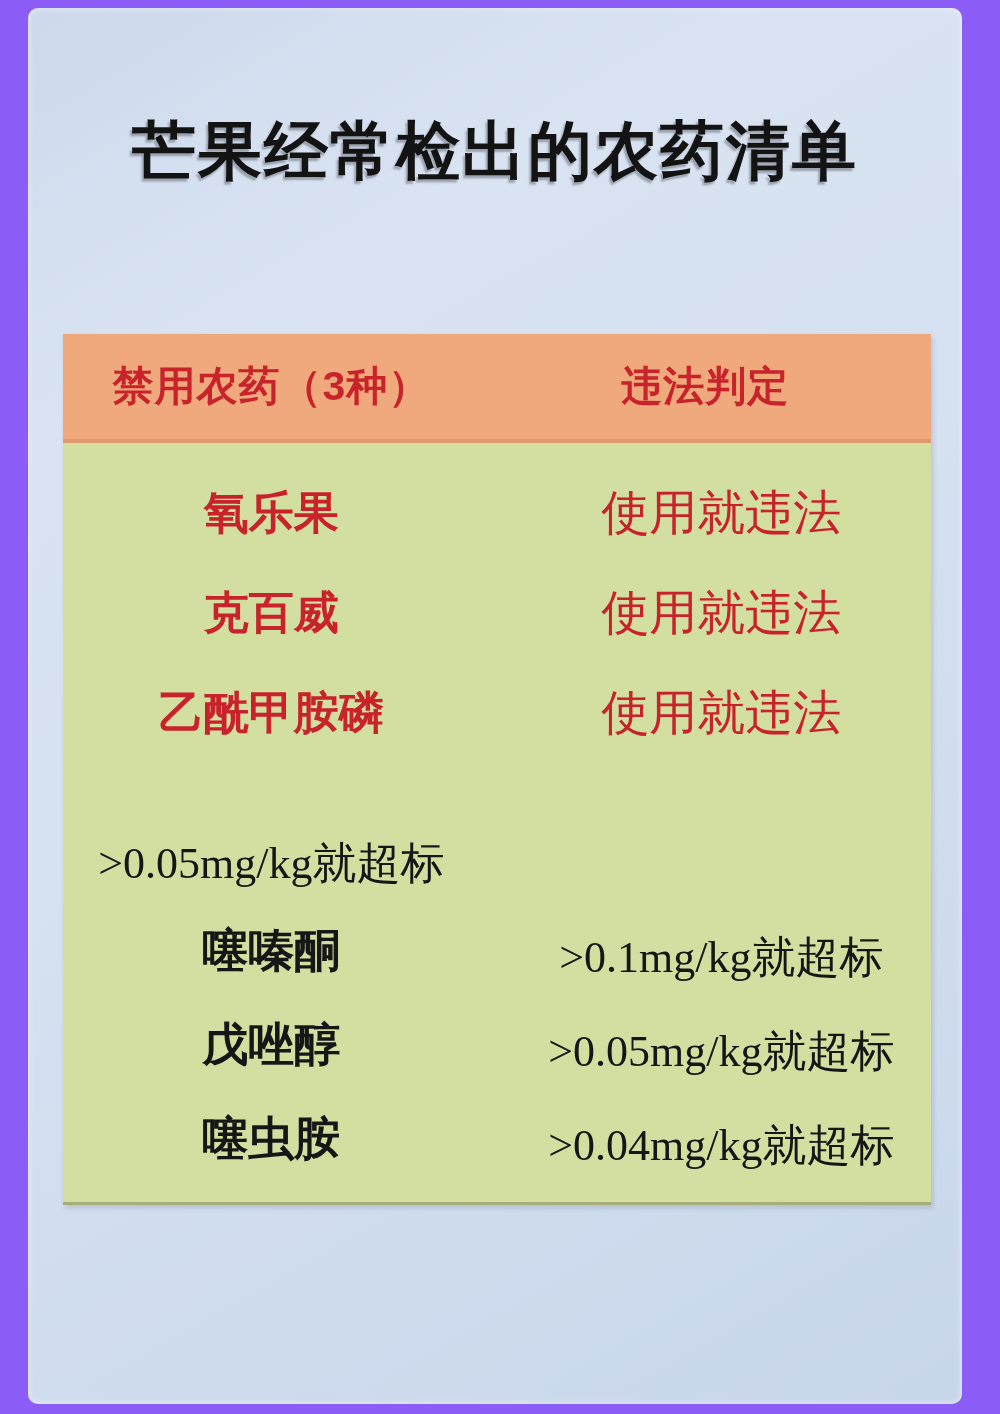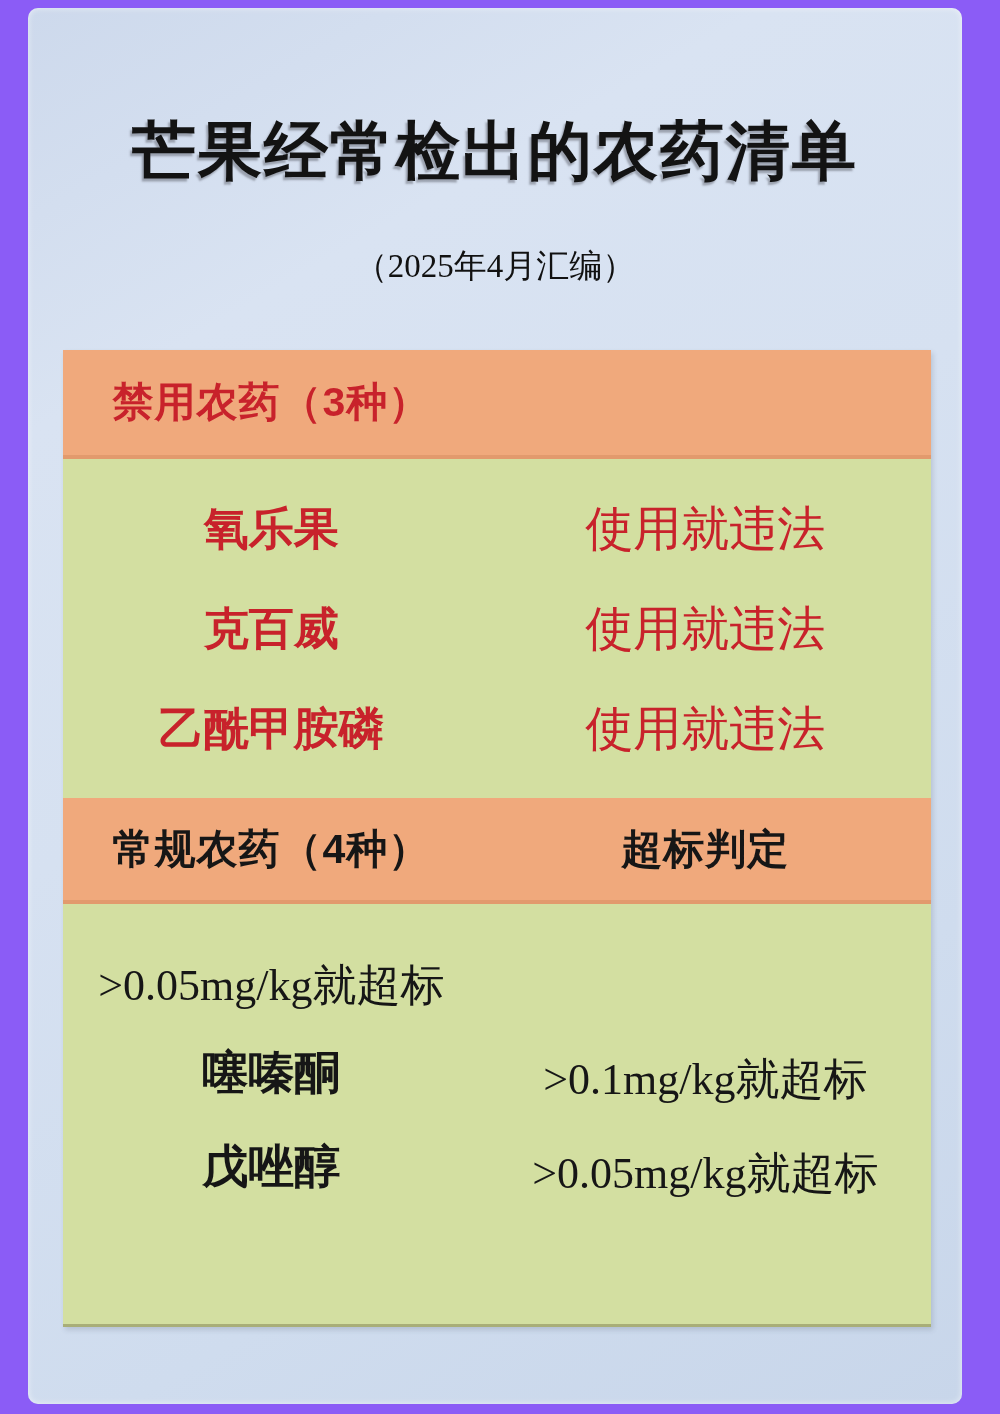--- a/index.html
+++ b/index.html
@@ -47,21 +47,21 @@
     width: 100%;
     text-align: center;
     font-size: 33px;
     font-weight: 400;
     color: #111111;
     font-family: "Liberation Serif", serif;
   }
   .pesticide-table {
     position: absolute;
     left: 35px;
-    top: 342px;
+    top: 326px;
     width: 868px;
     box-shadow: 2px 3px 5px rgba(60,70,90,0.18);
   }
   .section-header {
     height: 109px;
     background: #f0a97c;
     border-bottom: 4px solid #e29a6d;
     box-sizing: border-box;
     display: grid;
     grid-template-columns: 48% 52%;
@@ -83,20 +83,21 @@
   .section-body.banned { height: 339px; padding-top: 20px; }
   .section-body.regular {
     height: 423px;
     padding-top: 28px;
     border-bottom: 3px solid rgba(115,115,70,0.45);
   }
   .t-row {
     display: grid;
     grid-template-columns: 48% 52%;
     align-items: center;
+    gap: 16px;
   }
   .banned .t-row { height: 100px; }
   .regular .t-row { height: 94px; }
   .t-row .cell { text-align: center; }
   .banned .name {
     font-size: 45px;
     font-weight: 600;
     color: #c8222b;
     font-family: "Liberation Sans", sans-serif;
   }
@@ -120,55 +121,55 @@
     margin-top: 12px;
   }
 </style>
 </head>
 <body>
 
 <div class="page">
   <div class="card">
 
     <div class="title">芒果经常检出的农药清单</div>
-    <div class="subtitle">（2025年4月汇编）</div>
 
     <div class="pesticide-table">
 
       <div class="section-header">
         <div class="cell red-text">禁用农药（3种）</div>
+        <div class="cell red-text">违法判定</div>
       </div>
       <div class="section-body banned">
         <div class="t-row">
           <div class="cell name">氧乐果</div>
           <div class="cell verdict">使用就违法</div>
         </div>
         <div class="t-row">
           <div class="cell name">克百威</div>
           <div class="cell verdict">使用就违法</div>
         </div>
         <div class="t-row">
           <div class="cell name">乙酰甲胺磷</div>
           <div class="cell verdict">使用就违法</div>
         </div>
       </div>
 
-      <div class="section-header h2">
-        <div class="cell black-text">常规农药（4种）</div>
-        <div class="cell black-text">超标判定</div>
-      </div>
       <div class="section-body regular">
         <div class="t-row">
           <div class="cell verdict">&gt;0.05mg/kg就超标</div>
         </div>
         <div class="t-row">
           <div class="cell name">噻嗪酮</div>
           <div class="cell verdict">&gt;0.1mg/kg就超标</div>
         </div>
         <div class="t-row">
           <div class="cell name">戊唑醇</div>
           <div class="cell verdict">&gt;0.05mg/kg就超标</div>
         </div>
+        <div class="t-row">
+          <div class="cell name">噻虫胺</div>
+          <div class="cell verdict">&gt;0.04mg/kg就超标</div>
+        </div>
       </div>
 
     </div>
   </div>
 </div>
 
 </body></html>

